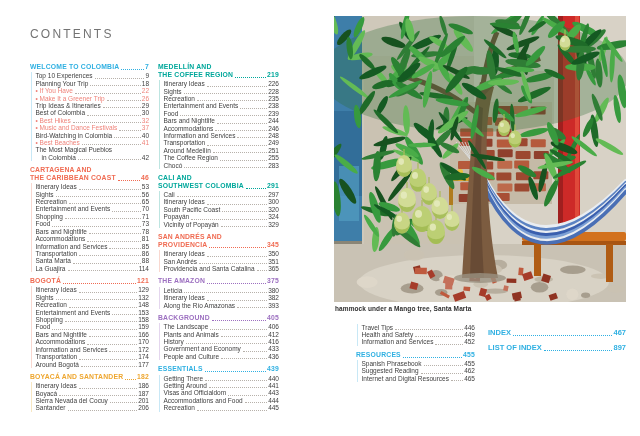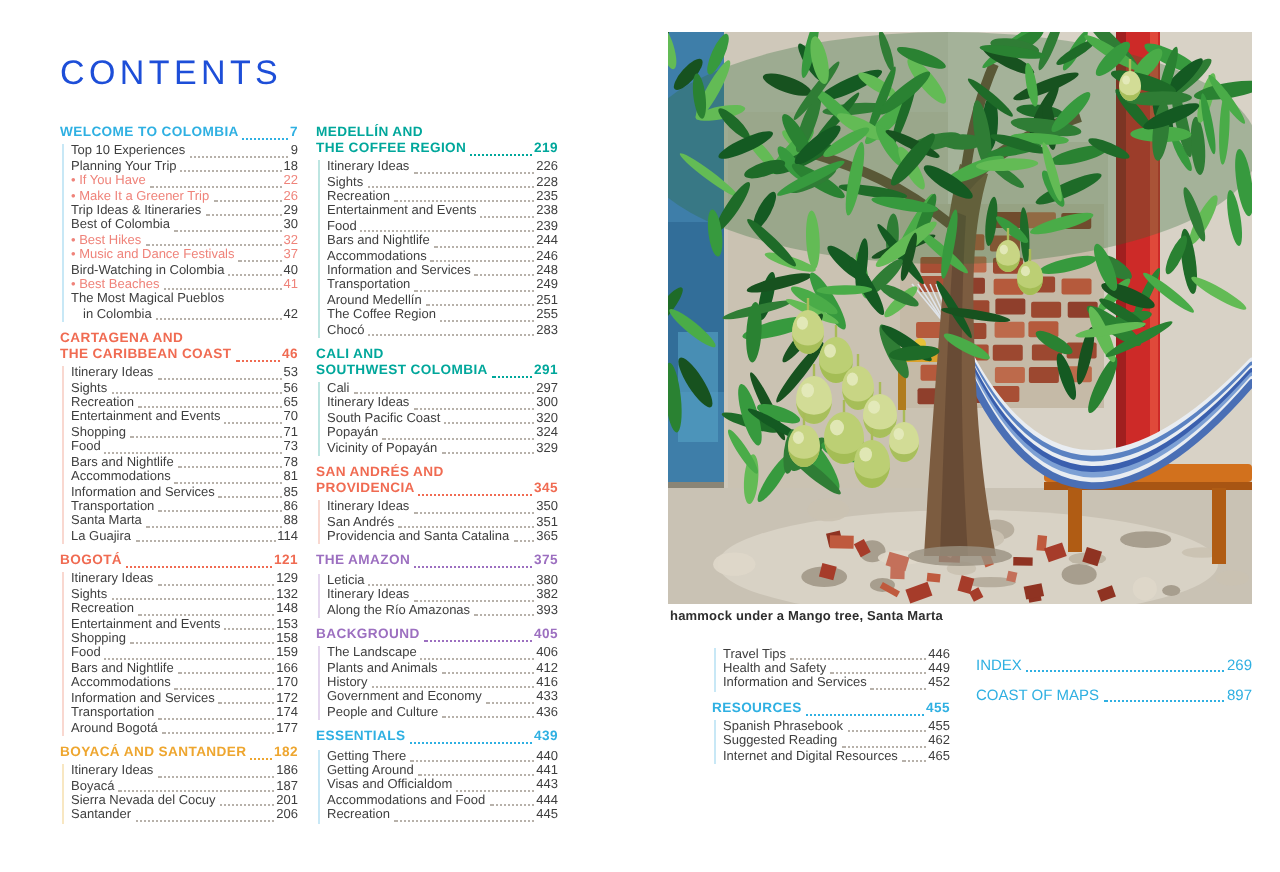--- a/index.html
+++ b/index.html
@@ -4,41 +4,41 @@
 <style>
   * { margin:0; padding:0; box-sizing:border-box; }
   html,body { width:640px; height:436px; }
   body {
     position:relative; background:#ffffff; overflow:hidden;
     font-family:"Liberation Sans","DejaVu Sans",sans-serif;
     -webkit-font-smoothing:antialiased;
   }
   #contents-title {
     position:absolute; left:30px; top:27px;
-    font-size:17px; letter-spacing:2.2px; font-weight:400; color:#1d4ed8;
+    font-size:12px; letter-spacing:2.2px; font-weight:400; color:#737373;
   }
   .toc-col { position:absolute; }
   #col1 { left:30px;  top:63px;  width:119px; }
   #col2 { left:158px; top:63px;  width:121px; }
   #col3 { left:356px; top:322px; width:119px; }
 
   .toc-section { margin-bottom:5px; }
   .sec-line {
     display:flex; align-items:flex-end;
     font-weight:bold; font-size:6.8px; line-height:7.8px; letter-spacing:0.2px;
   }
   .items { border-left:1px solid #eee; padding-left:4px; margin-left:0.5px; margin-top:1.5px; }
   .row { display:flex; align-items:flex-end; font-size:6.5px; line-height:7.4px; color:#3e3e3e; }
   .row .lbl, .row .pg { white-space:nowrap; }
   .leader { flex:1 1 auto; border-bottom:1px dotted #b7b1aa; margin:0 1px 1px 2px; min-width:3px; }
   .sec-line .leader { border-bottom-color:currentColor; }
   .cont-indent { width:6px; flex:0 0 auto; }
 
   #index-block { position:absolute; left:488px; top:329px; width:138px; }
-  #index-block .row { font-size:7.5px; font-weight:normal; line-height:8.4px; margin-bottom:7px; }
+  #index-block .row { font-size:7.5px; font-weight:bold; line-height:8.4px; margin-bottom:7px; }
   #index-block .leader { border-bottom-color:currentColor; margin-bottom:1.5px; }
 
   #photo { position:absolute; left:334px; top:16px; width:292px; height:286px; display:block; }
   #caption {
     position:absolute; left:335px; top:305px;
     font-size:6.5px; font-weight:bold; color:#2e2e2e; letter-spacing:0.1px;
   }
 </style>
 </head>
 <body>
@@ -552,24 +552,24 @@
           <span class="leader"></span>
           <span class="pg">465</span>
         </div>
       </div>
     </div>
   </div>
 <div id="index-block">
     <div class="row" style="color: rgb(47, 176, 226);">
       <span class="lbl">INDEX</span>
       <span class="leader"></span>
-      <span class="pg">269</span>
+      <span class="pg">467</span>
     </div>
     <div class="row" style="color: rgb(47, 176, 226);">
-      <span class="lbl">COAST OF MAPS</span>
+      <span class="lbl">LIST OF INDEX</span>
       <span class="leader"></span>
       <span class="pg">897</span>
     </div>
   </div>
 
 <svg id="photo" viewBox="0 0 292 286" aria-hidden="true">
 
   <rect width="292" height="286" fill="#cfc8ba"></rect>
   <rect x="140" y="0" width="152" height="230" fill="#d8d2c6"></rect>
   <rect x="30" y="40" width="110" height="190" fill="#c6beae" opacity=".6"></rect>

